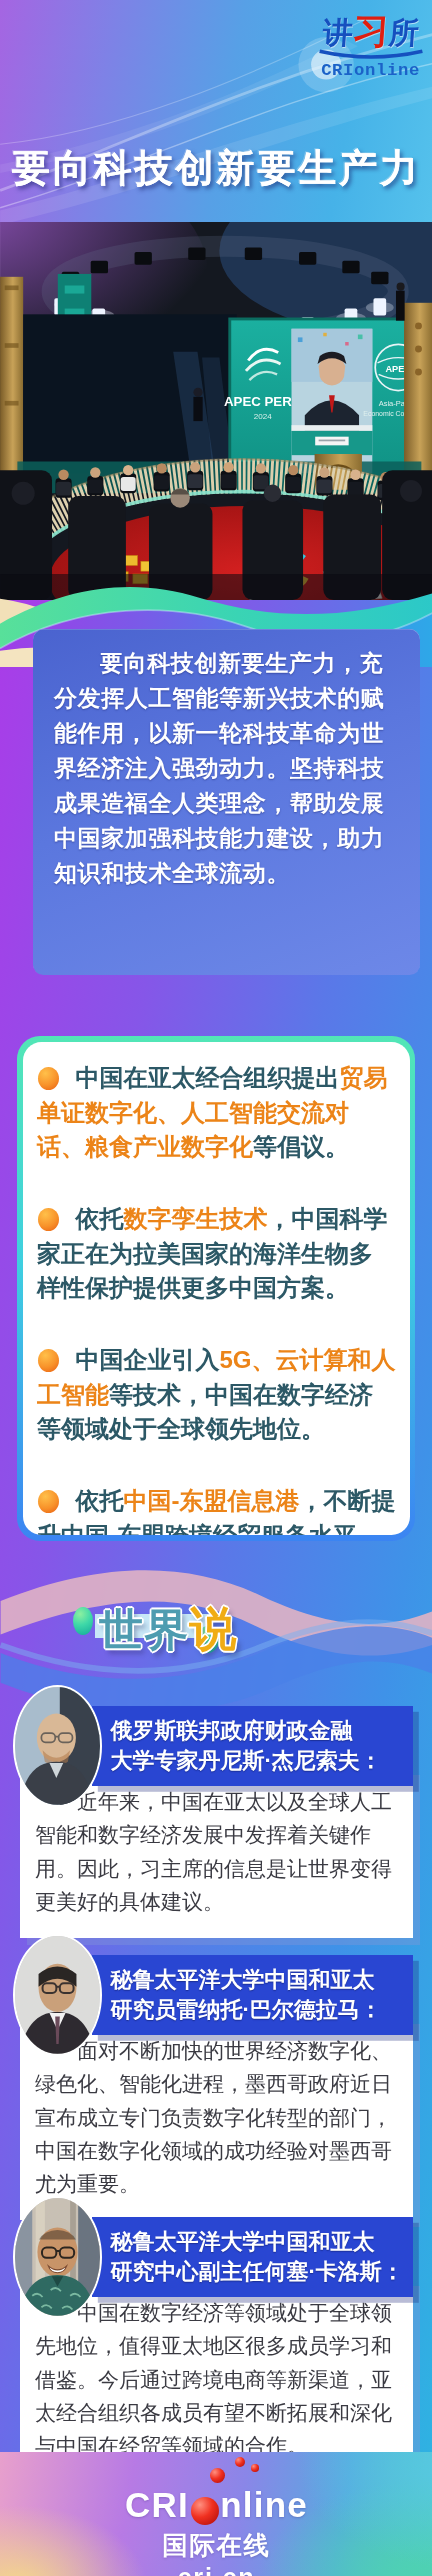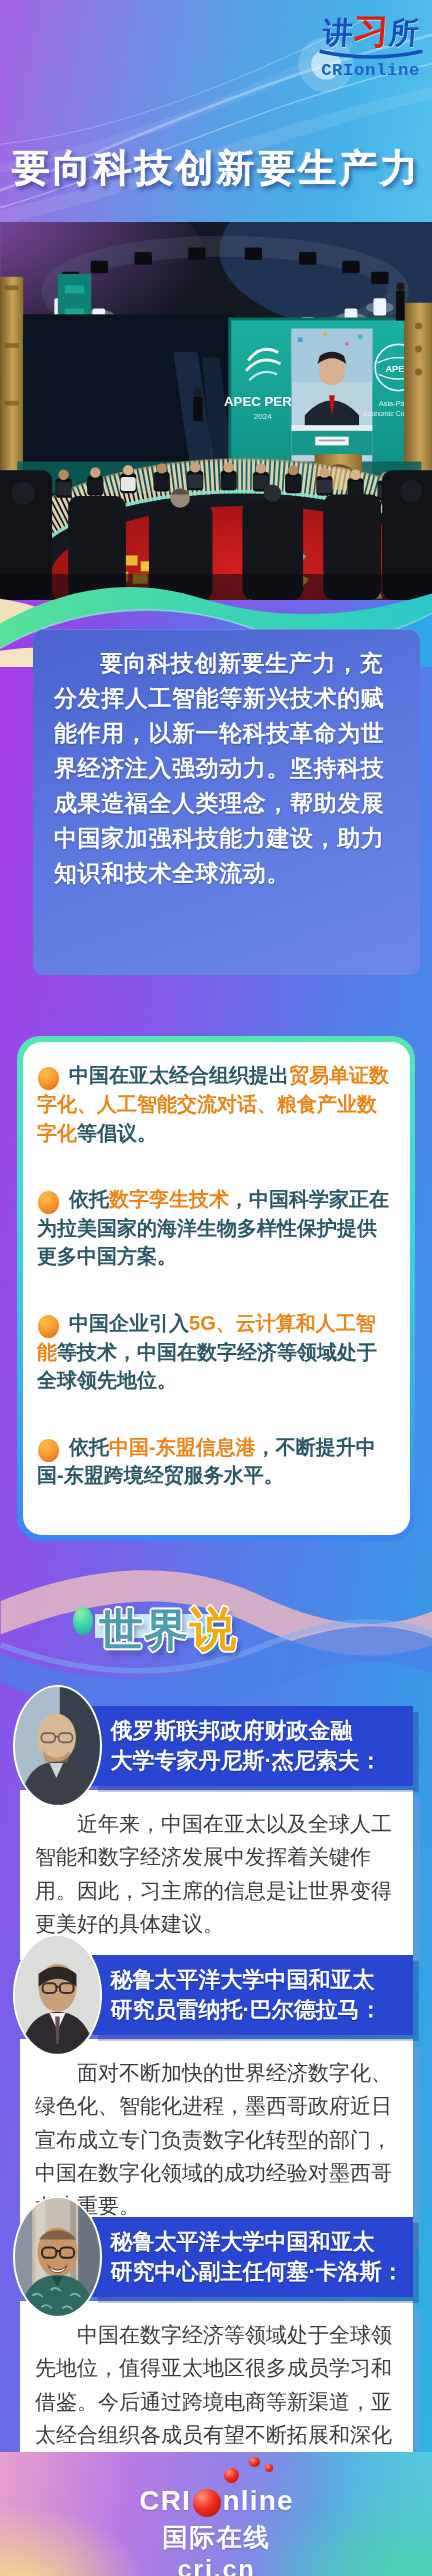--- a/index.html
+++ b/index.html
@@ -35,21 +35,21 @@
   .quote-box .qtext{margin:0;font-size:23px;font-weight:bold;color:#ffffff;line-height:1.52;
     text-indent:2em;letter-spacing:0.6px;text-shadow:0 1.2px 1.7px rgba(30,40,120,.5);}
   .quote-box .qattr{margin:15px 0 0 0;font-size:22px;font-weight:normal;color:#f2f6ff;
     line-height:1.6;text-indent:1.7em;text-shadow:0 1.2px 1.7px rgba(30,40,120,.45);}
   
   .info-card{position:absolute;left:17.3px;top:1036px;width:398px;height:505px;z-index:3;
     box-sizing:border-box;border-radius:23px;padding:5.8px;
     background:linear-gradient(180deg,#52e6b6 0%,#3ecfe0 45%,#3b84f2 100%);}
   .info-card .inner{width:100%;height:100%;box-sizing:border-box;border-radius:18.5px;
     background:#ffffff;padding:19.6px 14px 11.5px 14px;overflow:hidden;}
-  .bullet{position:relative;margin:0 0 38px 0;font-size:20px;font-weight:bold;color:#2c5866;
+  .bullet{position:relative;margin:0 0 38px 0;font-size:24px;font-weight:bold;color:#2c5866;
     line-height:1.43;text-indent:1.6em;letter-spacing:0px;}
   .bullet:last-child{margin-bottom:4px;}
   .bullet .dot{position:absolute;left:1.2px;top:5.8px;width:21px;height:23px;border-radius:50%;
     text-indent:0;background:radial-gradient(circle at 35% 28%,#ffc04a 0%,#f8922a 55%,#e85c10 100%);}
   .bullet .hl{color:#ec8418;}
   
   .ribbons{position:absolute;left:0;top:1532px;width:433px;height:190px;z-index:3;}
   .ss-band{position:absolute;left:95px;top:1614px;width:118px;height:24px;background:#cdeef8;opacity:.95;z-index:4;}
   .ss-title{position:absolute;left:99px;top:1585px;z-index:5;font-weight:900;letter-spacing:1.2px;
     font-size:44px;line-height:1;margin-top:20px;}
@@ -64,33 +64,33 @@
   
   .expert{position:absolute;left:0;width:433px;z-index:3;}
   .expert .avatar{position:absolute;left:12.7px;top:0;width:85px;height:118px;border-radius:50%;
     border:2.9px solid #ffffff;overflow:hidden;z-index:3;background:#cccccc;}
   .expert .avatar svg{display:block;width:100%;height:100%;}
   .expert .banner{position:absolute;left:92px;top:21px;width:321px;height:80px;z-index:2;
     box-sizing:border-box;background:#2946d2;box-shadow:5.8px 5.8px 0 rgba(22,34,120,.30);
     display:flex;flex-direction:column;justify-content:center;padding-left:18.5px;}
   .expert .banner .bl{font-size:22px;font-weight:800;color:#ffffff;line-height:1.35;
     text-shadow:0 1.2px 1.2px rgba(10,20,80,.45);white-space:nowrap;}
-  .expert .bodybox{position:absolute;left:20px;top:105px;width:393px;box-sizing:border-box;z-index:1;
+  .expert .bodybox{position:absolute;left:20px;top:83px;width:393px;box-sizing:border-box;z-index:1;
     background:#ffffff;box-shadow:7px 7px 0 rgba(130,150,215,.40);padding:17.3px 15px 19.6px 15px;}
   .expert .bodybox p{margin:0;font-size:21px;color:#3a3a42;line-height:1.58;text-indent:2em;}
   
   .footer{position:absolute;left:0;top:2452px;width:433px;height:124px;z-index:3;
     background:
       radial-gradient(ellipse 185px 115px at 4% 108%, #f5d889 0%, rgba(245,216,137,0) 70%),
       radial-gradient(ellipse 242px 150px at 108% 10%, #58c8e8 0%, rgba(88,200,232,0) 70%),
       radial-gradient(ellipse 219px 138px at 96% 104%, #4ed2b2 0%, rgba(78,210,178,0) 72%),
       linear-gradient(100deg,#e8a0cc 0%,#b77ae4 30%,#8a86e8 55%,#56aade 78%,#4ecfb6 100%);}
   .footer-logo{width:190px;margin:0 auto;padding-top:33px;position:relative;text-align:center;}
-  .logo-row{position:relative;display:inline-flex;align-items:flex-start;color:#fff;
-    font-size:28px;font-weight:bold;letter-spacing:1.2px;text-shadow:0 1.2px 2.3px rgba(60,40,120,.3);}
+  .logo-row{position:relative;display:inline-flex;align-items:flex-end;color:#fff;
+    font-size:35px;font-weight:bold;letter-spacing:1.2px;text-shadow:0 1.2px 2.3px rgba(60,40,120,.3);}
   .red-ball{display:inline-block;width:28px;height:28px;margin:3.5px 1.7px 0 1.7px;border-radius:50%;
     background:radial-gradient(circle at 32% 28%,#ff9080 0%,#f03020 45%,#a80808 100%);}
   .fdot{position:absolute;border-radius:50%;
     background:radial-gradient(circle at 32% 28%,#ff9080 0%,#f03020 45%,#a80808 100%);}
   .fdot.d1{left:85px;top:-17.3px;width:15px;height:15px;}
   .fdot.d2{left:110px;top:-28px;width:10.4px;height:10.4px;}
   .fdot.d3{left:126px;top:-21px;width:7.5px;height:7.5px;}
   .footer-site{margin-top:3.5px;text-align:center;font-size:25.4px;font-weight:bold;color:#ffffff;
     letter-spacing:1.7px;text-shadow:0 1.2px 2.3px rgba(60,40,120,.3);}
 </style>

